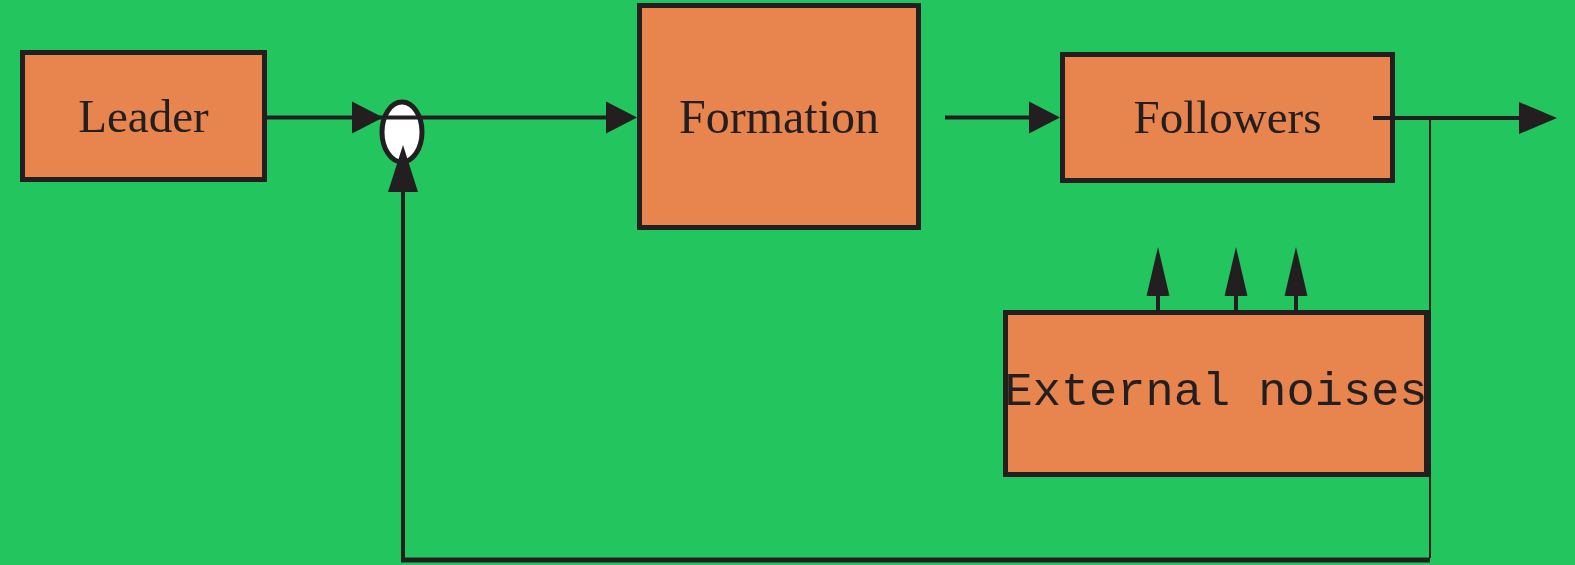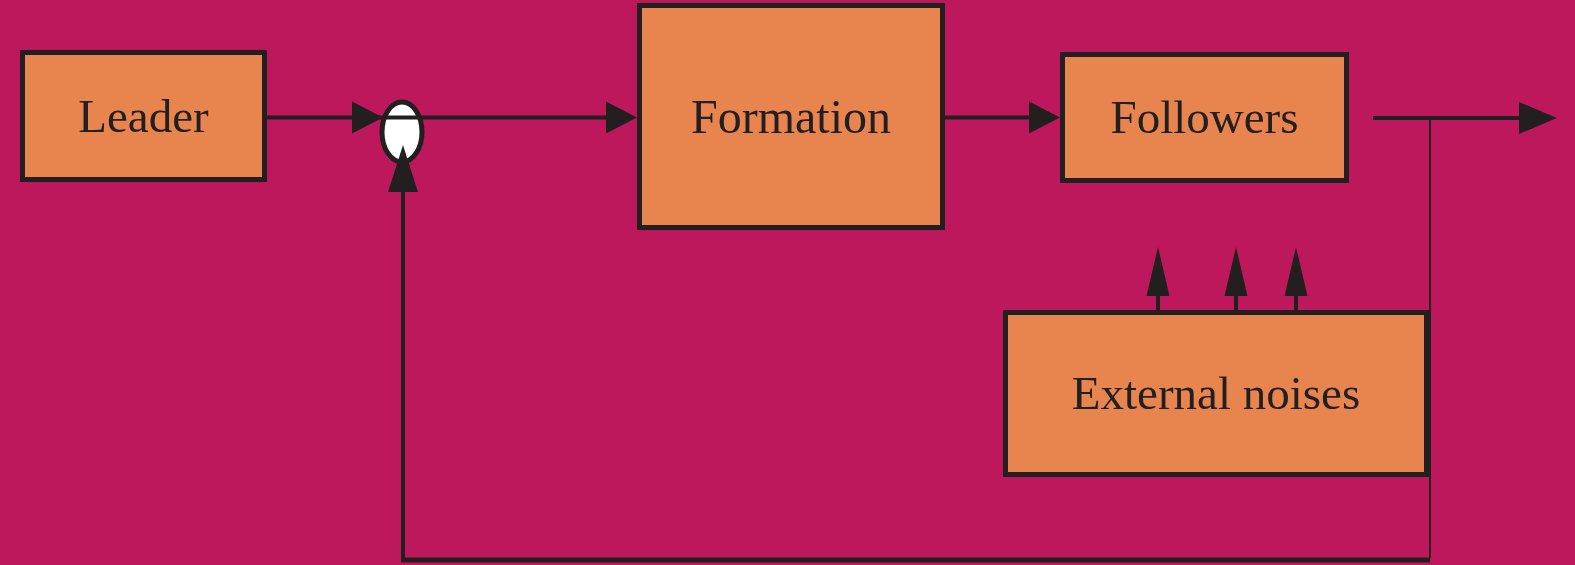--- a/index.html
+++ b/index.html
@@ -4,43 +4,43 @@
 <style>
   html, body {
     margin: 0;
     padding: 0;
     background: #ffffff;
   }
   .stage {
     position: relative;
     width: 1575px;
     height: 565px;
-    background: #be185d;
+    background: #22c55e;
     overflow: hidden;
     font-family: "Liberation Serif", "DejaVu Serif", serif;
   }
   .node {
     position: absolute;
     box-sizing: border-box;
     background: #E8854F;
     border: 5px solid #231F20;
     color: #231F20;
     display: flex;
     flex-direction: column;
     align-items: center;
     justify-content: center;
     text-align: center;
     font-size: 47px;
     line-height: 1.2;
     white-space: nowrap;
   }
   #node-leader      { left: 20px;   top: 50px;  width: 247px; height: 132px; }
-  #node-formation   { left: 637px;  top: 3px;   width: 308px; height: 227px; font-size: 48px; line-height: 1.45; }
-  #node-followers   { left: 1060px; top: 52px;  width: 289px; height: 131px; }
-  #node-external    { left: 1003px; top: 310px; width: 426px; height: 167px; }
+  #node-formation   { left: 637px;  top: 3px;   width: 284px; height: 227px; font-size: 48px; line-height: 1.45; }
+  #node-followers   { left: 1060px; top: 52px;  width: 335px; height: 131px; }
+  #node-external    { left: 1003px; top: 310px; width: 426px; height: 167px; font-family: Liberation Mono, monospace; }
   .connector-layer {
     position: absolute;
     left: 0; top: 0;
     width: 1575px;
     height: 565px;
     pointer-events: none;
   }
 </style>
 </head>
 <body>

